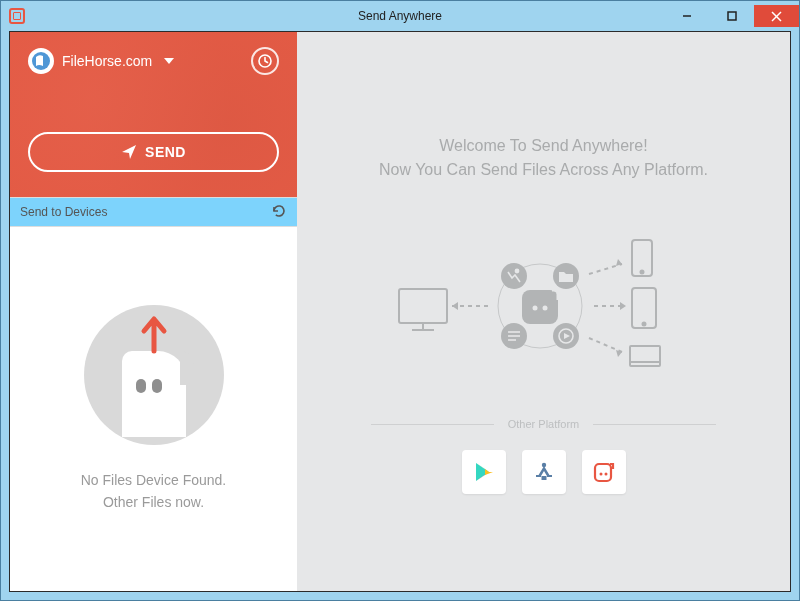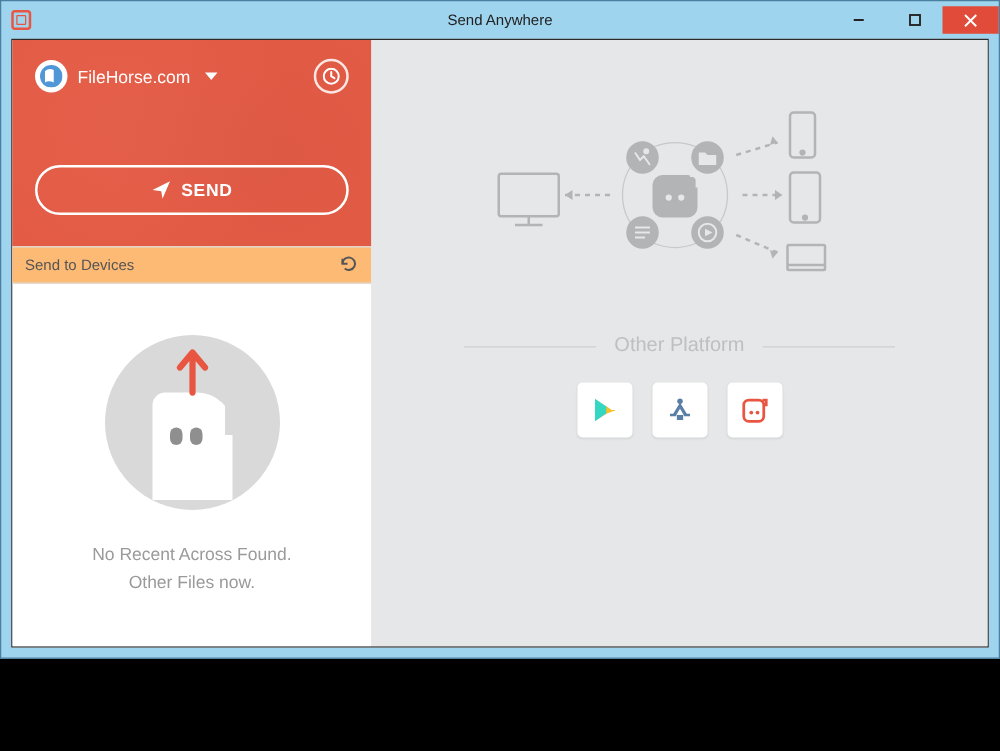--- a/index.html
+++ b/index.html
@@ -1,21 +1,21 @@
 <!DOCTYPE html>
 <html><head>
 <meta charset="utf-8">
 <style>
   * { box-sizing: border-box; margin: 0; padding: 0; }
   body {
     font-family: "Segoe UI", Arial, sans-serif;
     background: #000; width: 800px; height: 601px; overflow: hidden;
   }
   .window {
-    width: 800px; height: 527px; background: #9fd4ef; position: relative;
+    width: 800px; height: 601px; background: #9fd4ef; position: relative;
     border: 1px solid #4a7fa0;
   }
   .titlebar {
     height: 30px; display: flex; align-items: center; position: relative;
   }
   .title-icon {
     width: 16px; height: 16px; margin-left: 8px; border: 2px solid #E85642;
     border-radius: 3px; position: relative; flex-shrink: 0;
   }
   .title-icon::after{
@@ -59,21 +59,21 @@
     border-radius:50%; display:flex; align-items:center; justify-content:center;
   }
   .hero-buttons{ display:flex; margin-top:52px; }
   .pill{
     flex:1; height:40px; border:2px solid #fff; border-radius:22px;
     display:flex; align-items:center; justify-content:center; gap:8px;
     font-weight:700; letter-spacing:0.5px; font-size:14px; color:#fff;
   }
   .section-bar{
     height:30px; border-top:1px solid #ddd; border-bottom:1px solid #ddd;
-    background:#fdba74; display:flex; align-items:center; padding:0 10px;
+    background:#7dd3fc; display:flex; align-items:center; padding:0 10px;
     font-size:12px; color:#555;
   }
   .refresh-btn{ margin-left:auto; color:#555; }
   .empty{
     flex:1; display:flex; flex-direction:column; align-items:center; justify-content:center;
     color:#9a9a9a;
   }
   .empty-illus{ width:140px; height:140px; position:relative; margin-bottom:24px; }
   .empty-circle{ position:absolute; inset:0; background:#d9d9d9; border-radius:50%; }
   .ghost{
@@ -96,21 +96,21 @@
   
   .right{
     flex:1; background:#e6e7e8; display:flex; flex-direction:column; align-items:center;
   }
   .welcome{
     margin-top:102px; text-align:center; color:#a9abac; font-size:16px; line-height:1.5;
   }
   .diagram{ margin-top:52px; }
   .divider{
     margin-top:24px; display:flex; align-items:center; gap:14px; color:#bdbfc0;
-    font-size:16px; width:70%;
+    font-size:11px; width:70%;
   }
   .divider-line{ flex:1; height:1px; background:#cfd0d1; }
   .platform-row{ margin-top:20px; display:flex; gap:16px; }
   .plat-btn{
     width:44px; height:44px; background:#fff; border-radius:4px;
     display:flex; align-items:center; justify-content:center;
     box-shadow:0 1px 2px rgba(0,0,0,0.08);
   }
 </style>
 </head>
@@ -186,26 +186,30 @@
           <div class="empty-circle"></div>
           <div class="ghost">
             <div class="ghost-tab"></div>
             <div class="ghost-eye l"></div>
             <div class="ghost-eye r"></div>
           </div>
           <svg class="up-arrow" width="32" height="44">
             <path d="M16 40 L16 10 M6 20 L16 8 L26 20" fill="none" stroke="#E85642" stroke-width="5" stroke-linecap="round" stroke-linejoin="round"></path>
           </svg>
         </div>
-        <div class="empty-line">No Recent Across Found.</div>
+        <div class="empty-line">No Files Device Found.</div>
         <div class="empty-line">Other Files now.</div>
       </div>
     </div>
 
     <div class="right">
+      <div class="welcome">
+        <div>Welcome To Send Anywhere!</div>
+        <div>Now You Can Send Files Across Any Platform.</div>
+      </div>
 
       <svg class="diagram" width="300" height="160" viewBox="0 0 300 160">
 
         <g stroke="#b2b4b5" fill="none" stroke-width="2">
           <rect x="5" y="55" width="48" height="34" rx="2"></rect>
           <line x1="18" y1="96" x2="40" y2="96"></line>
           <line x1="29" y1="89" x2="29" y2="96"></line>
         </g>
 
         <g stroke="#b2b4b5" stroke-width="2" stroke-dasharray="4 4" fill="none">

